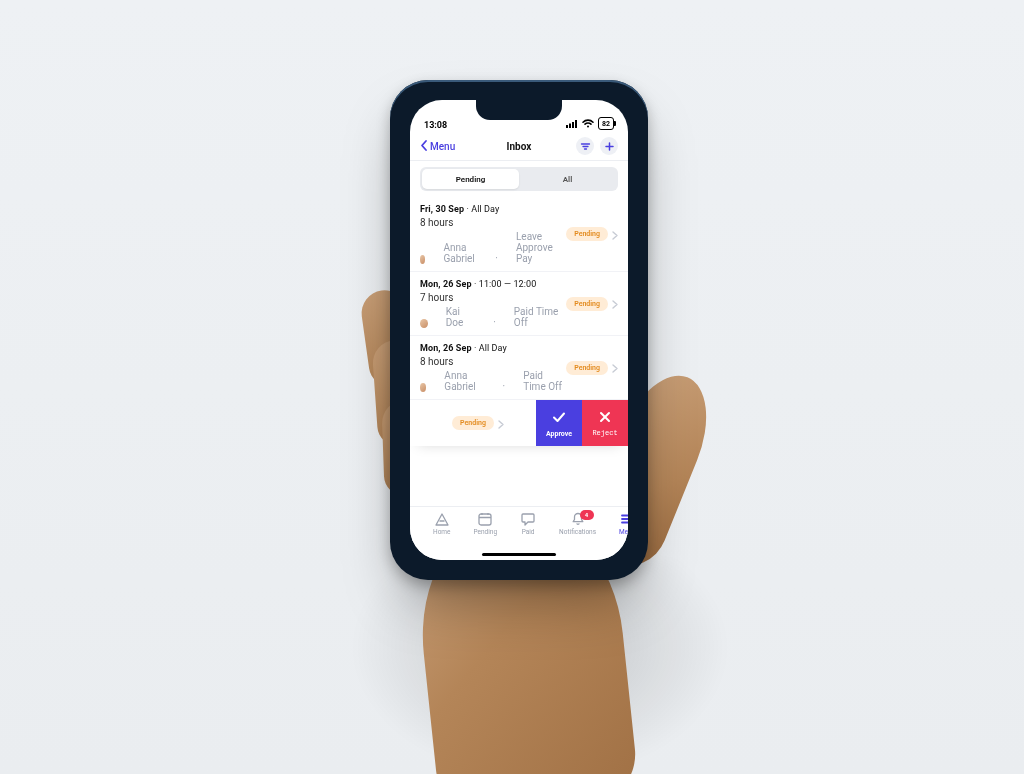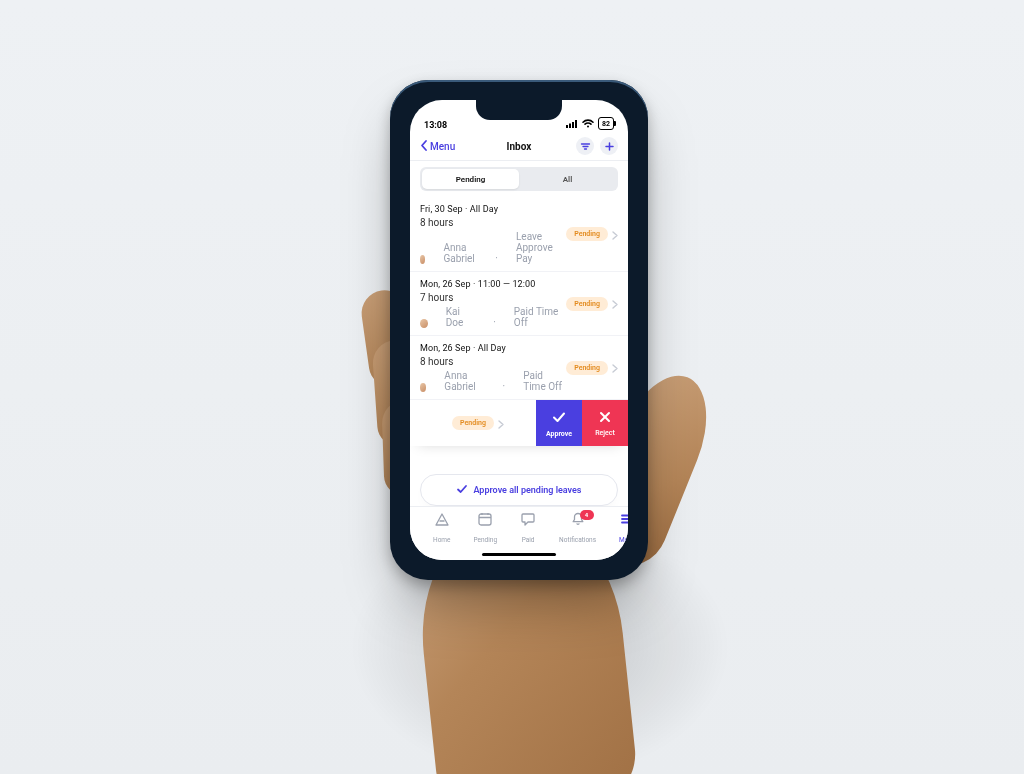--- a/index.html
+++ b/index.html
@@ -146,21 +146,21 @@
 
   
   .list { flex:1 1 auto; overflow:hidden; position:relative; }
   .row {
     padding: 7px 10px 7px 10px;
     border-bottom: 1px solid #f1f2f6;
     display:flex; align-items:flex-start; position:relative;
   }
   .row-main { flex:1 1 auto; min-width:0; }
   .row-title { font-size:9px; color:#111; font-weight:400; letter-spacing:.1px; }
-  .row-title b { font-weight:400; }
+  .row-title b { font-weight:700; }
   .row-sub { font-size:10px; color:#333; margin-top:3px; }
   .row-meta { font-size:10px; color:#9aa0ad; margin-top:3px; display:flex; align-items:flex-end; gap:18px; }
   .avatar { width:9px; height:9px; border-radius:50%; background:linear-gradient(140deg,#e8c7a8,#c98e66); display:inline-block; }
   .row-right { display:flex; align-items:center; gap:4px; align-self:center; }
   .badge {
     background:#ffecd6; color:#e38b1f;
     font-size:7px; font-weight:600; padding:3px 8px; border-radius:999px;
   }
   .chev { color:#c7cbd4; }
 
@@ -172,41 +172,41 @@
     box-shadow: 0 6px 14px -8px rgba(0,0,0,.18);
     position:relative;
   }
   .swipe-left { flex:1; display:flex; align-items:center; justify-content:center; gap:4px; }
   .swipe-btn {
     width:46px; height:46px;
     display:flex; flex-direction:column; align-items:center; justify-content:center;
     color:#fff; font-size:7px; font-weight:500; gap:3px; cursor:pointer;
   }
   .swipe-approve { background:#4a3fe0;font-weight:bold; }
-  .swipe-reject  { background:#ef3554; }
+  .swipe-reject  { background:#ef3554;font-family:Liberation Mono, monospace; }
 
   
   .approve-all-wrap {
     position:absolute; left:10px; right:10px; bottom:54px;
   }
   .approve-all {
     height:30px; border:1px solid #e5e7ee; border-radius:18px; background:#fff;
     display:flex; align-items:center; justify-content:center; gap:5px;
     color:#4a3fe0; font-size:9px; font-weight:600; cursor:pointer;
     box-shadow:0 6px 16px -10px rgba(0,0,0,.15);
   }
 
   
   .tabbar {
     position:absolute; left:0; right:0; bottom:0; height:48px;
     border-top:1px solid #eceef2; background:#fff;
     display:flex; justify-content:space-around; align-items:flex-start;
     padding-top:5px;
   }
-  .tab { display:flex; flex-direction:column; align-items:center; gap:10px; color:#9aa0ad; font-size:6.5px; cursor:pointer; width:20%; position:relative;margin-left:23px;}
+  .tab { display:flex; flex-direction:column; align-items:center; gap:2px; color:#9aa0ad; font-size:6.5px; cursor:pointer; width:20%; position:relative;margin-left:23px;}
   .tab.active { color:#4a3fe0; }
   .tab svg { display:block; }
   .notif-dot{
     position:absolute; top:-2px; left:calc(50% + 2px);
     min-width:10px; height:10px; padding:0 2px;
     background:#ef3554; color:#fff; border-radius:6px;
     font-size:6px; line-height:10px; text-align:center; font-weight:700;
   }
   .home-indicator{
     position:absolute; bottom:4px; left:50%; transform:translateX(-50%);
@@ -391,30 +391,20 @@
                   <line x1="11" y1="3" x2="3" y2="11"></line>
                 </g>
               </svg>
           </span>
           <span>Reject</span>
         </div>
       </div>
 
     </div>
 
-    <div class="approve-all-wrap">
-      <div class="approve-all">
-        <span>
-          <svg width="12" height="12" viewBox="0 0 12 12">
-              <path d="M2 6.5 L4.7 9 L10 3" fill="none" stroke="#4a3fe0" stroke-width="1.8" stroke-linecap="round" stroke-linejoin="round"></path>
-            </svg>
-        </span>
-        <span>Approve all pending leaves</span>
-      </div>
-    </div>
 
     <div class="tabbar">
       <div class="tab">
         <span>
           <svg width="16" height="14" viewBox="0 0 16 14">
               <path d="M2 13 L8 2 L14 13 Z" fill="none" stroke="#9aa0ad" stroke-width="1.3" stroke-linejoin="round"></path>
               <line x1="5.5" y1="9" x2="10.5" y2="9" stroke="#9aa0ad" stroke-width="1.3"></line>
             </svg>
         </span>
         <span>Home</span>

